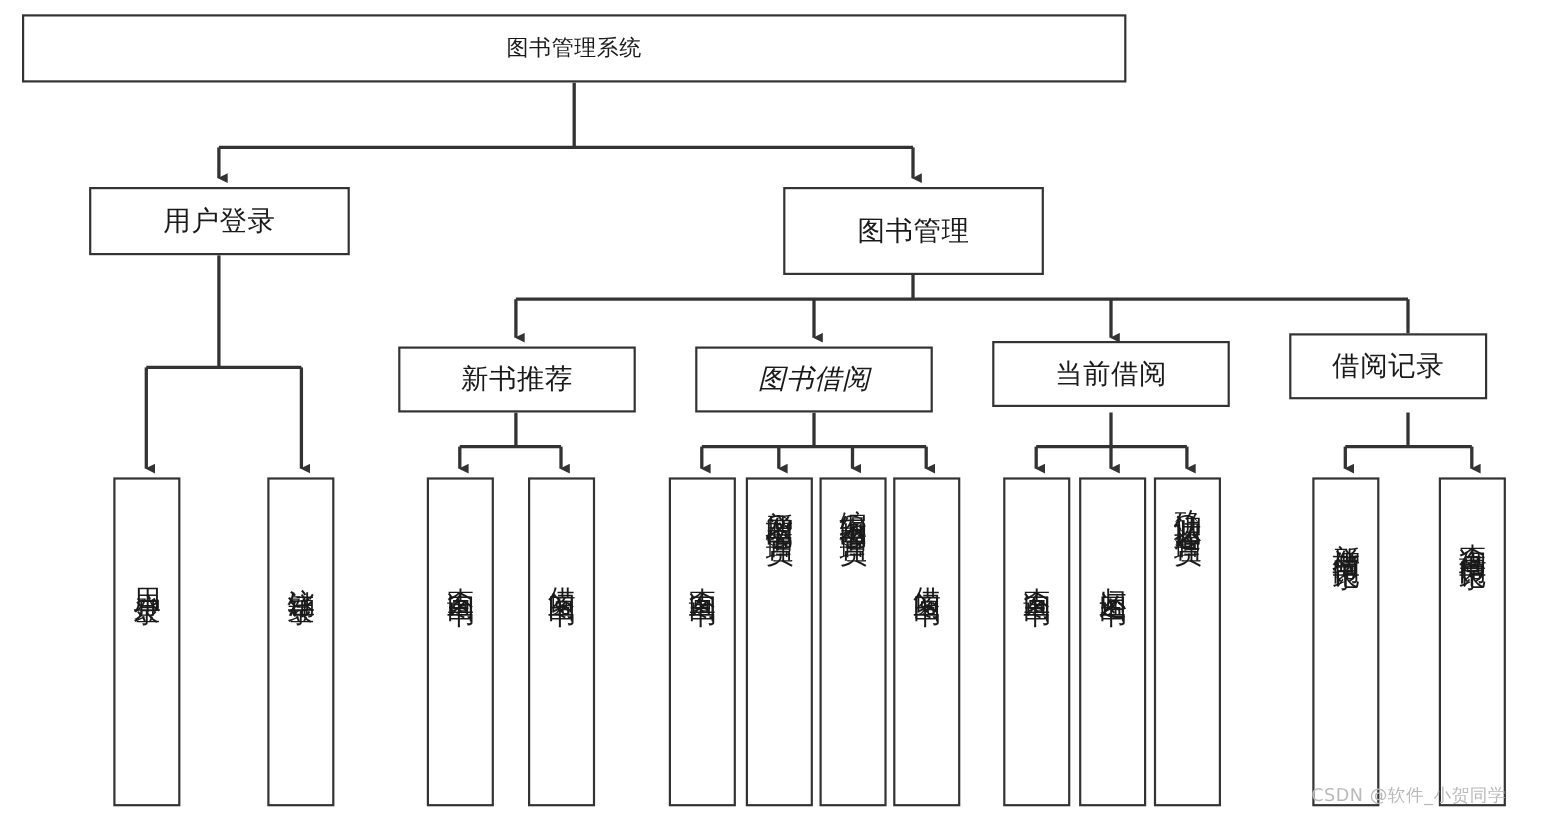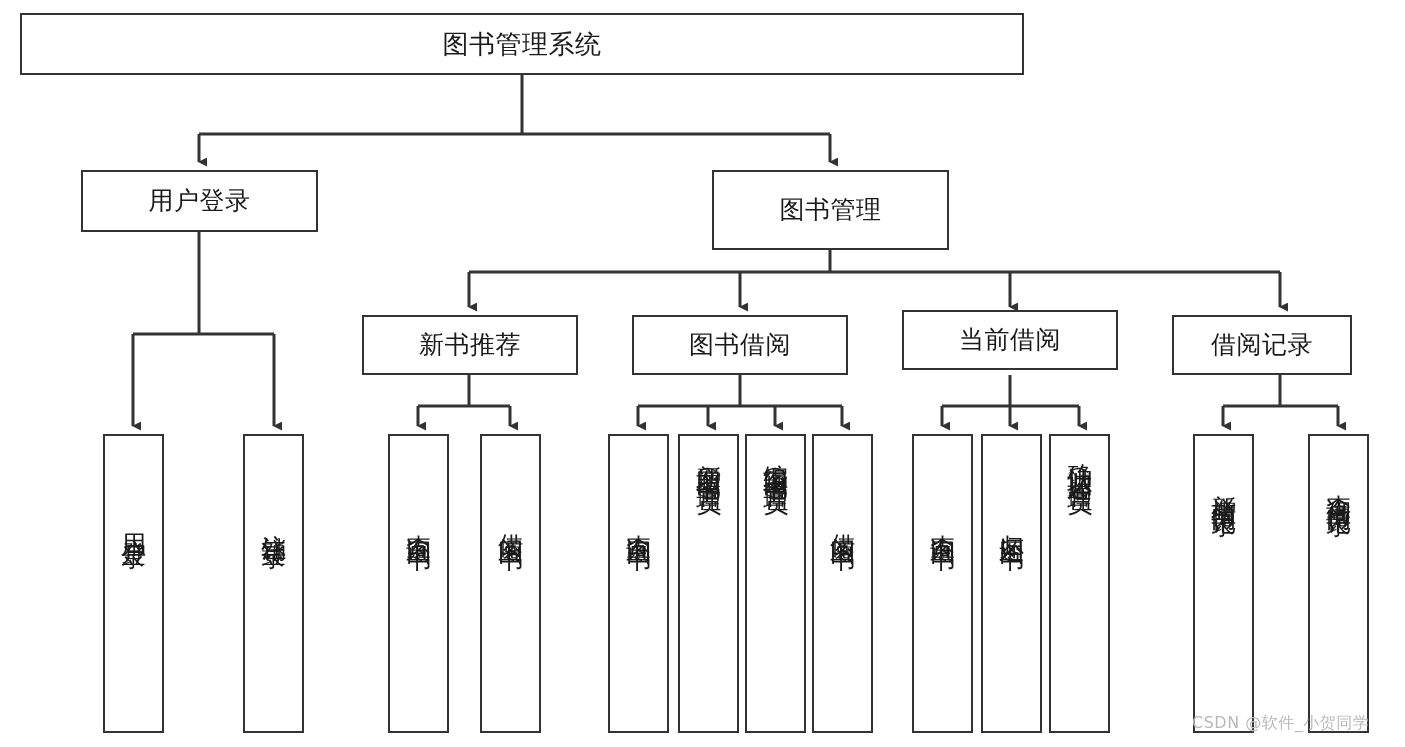--- a/index.html
+++ b/index.html
@@ -51,21 +51,21 @@
     justify-content: center;
     padding-top: 14px;
   }
   .node.vert .label {
     writing-mode: vertical-rl;
     text-orientation: upright;
     font-size: 25px;
     letter-spacing: 4px;
     white-space: nowrap;
   }
-  #node-root .label { font-size: 26px; }
+  #node-root .label { font-size: 20px; }
   .watermark {
     position: absolute;
     left: 1192px;
     top: 713px;
     font-size: 16px;
     color: #b9b9b9;
     white-space: nowrap;
     letter-spacing: 0.5px;
   }
 </style>
@@ -131,27 +131,27 @@
   <div class="node horiz" style="left:81px; top:170px; width:237px; height:62px;">
     <span class="label">用户登录</span>
   </div>
   <div class="node horiz" style="left:712px; top:170px; width:237px; height:80px;">
     <span class="label">图书管理</span>
   </div>
 
   <div class="node horiz" style="left:362px; top:315px; width:216px; height:60px;">
     <span class="label">新书推荐</span>
   </div>
-  <div class="node horiz" style="left:632px; top:315px; width:216px; height:60px;">
+  <div class="node horiz" style="left:632px; top:315px; width:216px; height:60px;font-style:italic;">
     <span class="label">图书借阅</span>
   </div>
   <div class="node horiz" style="left:902px; top:310px; width:216px; height:60px;">
     <span class="label">当前借阅</span>
   </div>
-  <div class="node horiz" style="left:1172px; top:315px; width:180px; height:60px;">
+  <div class="node horiz" style="left:1172px; top:303px; width:180px; height:60px;">
     <span class="label">借阅记录</span>
   </div>
 
   <div class="node vert" style="left:103px; top:434px; width:61px; height:299px; padding-top:78px;">
     <span class="label">用户登录</span>
   </div>
   <div class="node vert" style="left:243px; top:434px; width:61px; height:299px; padding-top:78px;">
     <span class="label">注销登录</span>
   </div>
 

